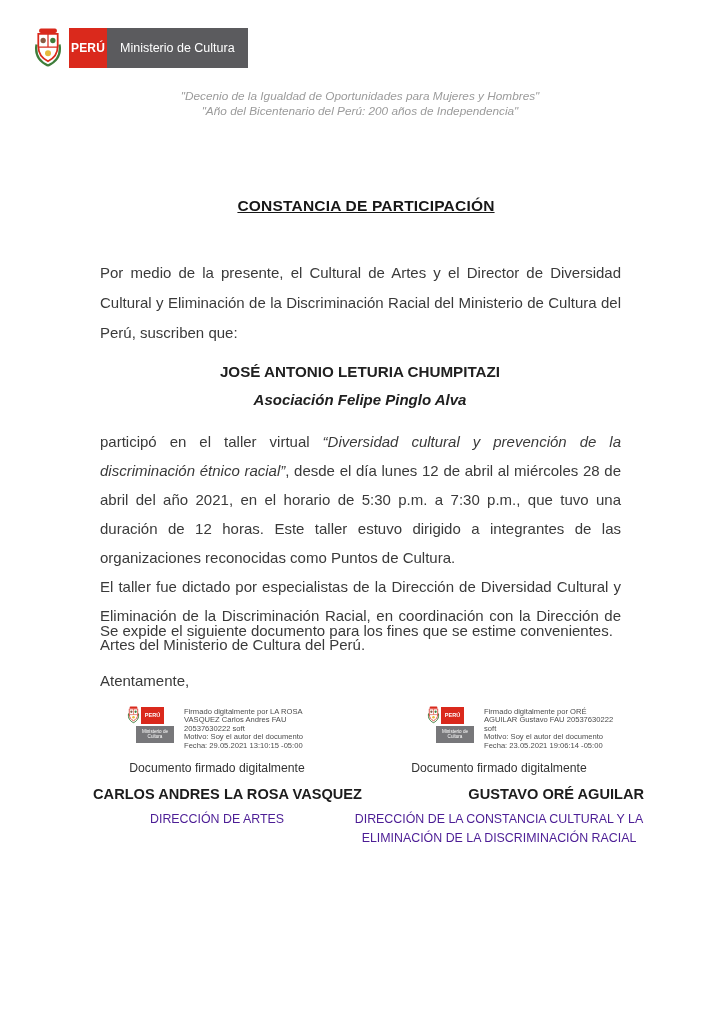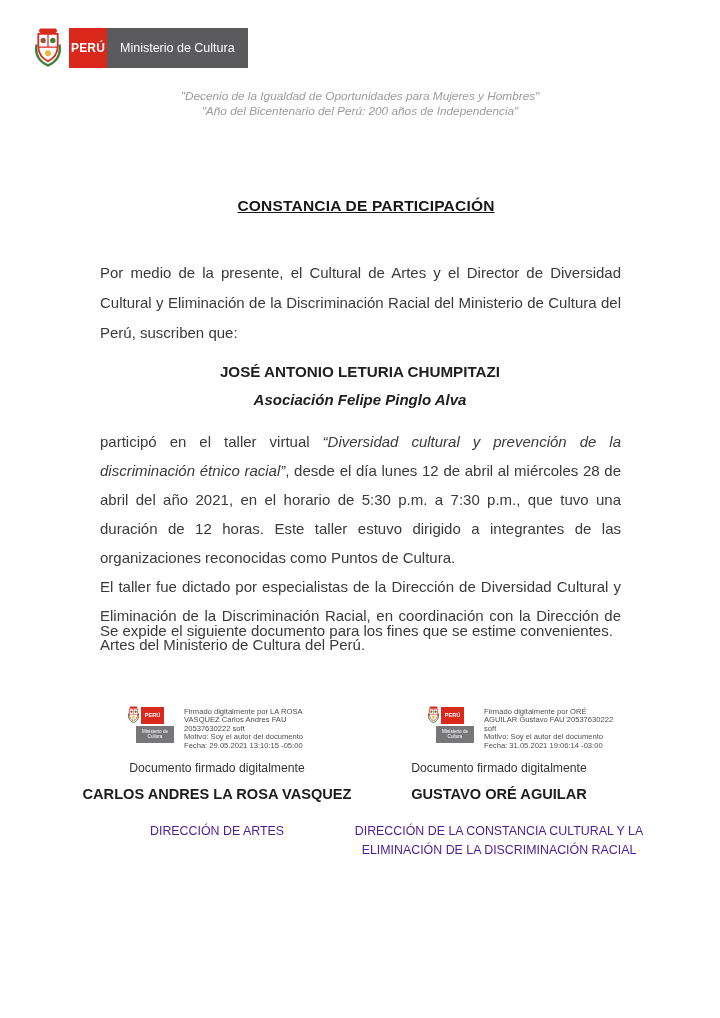--- a/index.html
+++ b/index.html
@@ -82,21 +82,21 @@
   .stamp-text {
     font-size: 7.6px; line-height: 8.4px; color: #4c4c4c;
     white-space: pre-line; width: 170px; padding-top: 2px;
   }
 
   
   .sig-col { position: absolute; top: 761px; width: 290px; text-align: center; }
   .sig-col-left  { left: 72px; }
   .sig-col-right { left: 354px; }
   .sig-digital { font-size: 12.2px; color: #333; margin-bottom: 11px; }
-  .sig-name { font-size: 14.6px; font-weight: bold; color: #1c1c1c; margin-bottom: 20px; }
+  .sig-name { font-size: 14.6px; font-weight: bold; color: #1c1c1c; margin-bottom: 8px; text-align: right; }
   .sig-role { font-size: 12.4px; color: #4c1d95; line-height: 19px; }
 
   .defs-hidden { position: absolute; width: 0; height: 0; overflow: hidden; }
 </style>
 </head>
 <body>
 
 <svg class="defs-hidden" aria-hidden="true">
   <defs>
     <g id="arms-symbol">
@@ -134,20 +134,21 @@
 
   <div class="pname">JOSÉ ANTONIO LETURIA CHUMPITAZI</div>
   <div class="porg">Asociación Felipe Pinglo Alva</div>
 
   <div class="bodyblock mainbody">
     <p><span>participó en el taller virtual </span><em>“Diversidad cultural y prevención de la discriminación étnico racial”</em><span>, desde el día lunes 12 de abril al miércoles 28 de abril del año 2021, en el horario de 5:30 p.m. a 7:30 p.m., que tuvo una duración de 12 horas. Este taller estuvo dirigido a integrantes de las organizaciones reconocidas como Puntos de Cultura.</span></p>
     <p>El taller fue dictado por especialistas de la Dirección de Diversidad Cultural y Eliminación de la Discriminación Racial, en coordinación con la Dirección de Artes del Ministerio de Cultura del Perú.</p>
   </div>
 
   <div class="bodyblock expide">Se expide el siguiente documento para los fines que se estime convenientes.</div>
+  <div class="bodyblock closing">Atentamente,</div>
 
   <div class="stamp stamp-left">
     <div class="mini-brand">
       <div class="mini-top">
         <svg class="arms" viewBox="0 0 34 44">
             <use href="#arms-symbol"></use>
           </svg>
         <div class="mini-red">PERÚ</div>
       </div>
       <div class="mini-gray">Ministerio de Cultura</div>
@@ -166,21 +167,21 @@
             <use href="#arms-symbol"></use>
           </svg>
         <div class="mini-red">PERÚ</div>
       </div>
       <div class="mini-gray">Ministerio de Cultura</div>
     </div>
     <div class="stamp-text">Firmado digitalmente por ORÉ
 AGUILAR Gustavo FAU 20537630222
 soft
 Motivo: Soy el autor del documento
-Fecha: 31.05.2021 19:06:14 -03:00</div>
+Fecha: 23.05.2021 19:06:14 -05:00</div>
   </div>
 
   <div class="sig-col sig-col-left">
     <div class="sig-digital">Documento firmado digitalmente</div>
     <div class="sig-name">CARLOS ANDRES LA ROSA VASQUEZ</div>
     <div class="sig-role">
       <div>DIRECCIÓN DE ARTES</div>
       <div></div>
     </div>
   </div>

